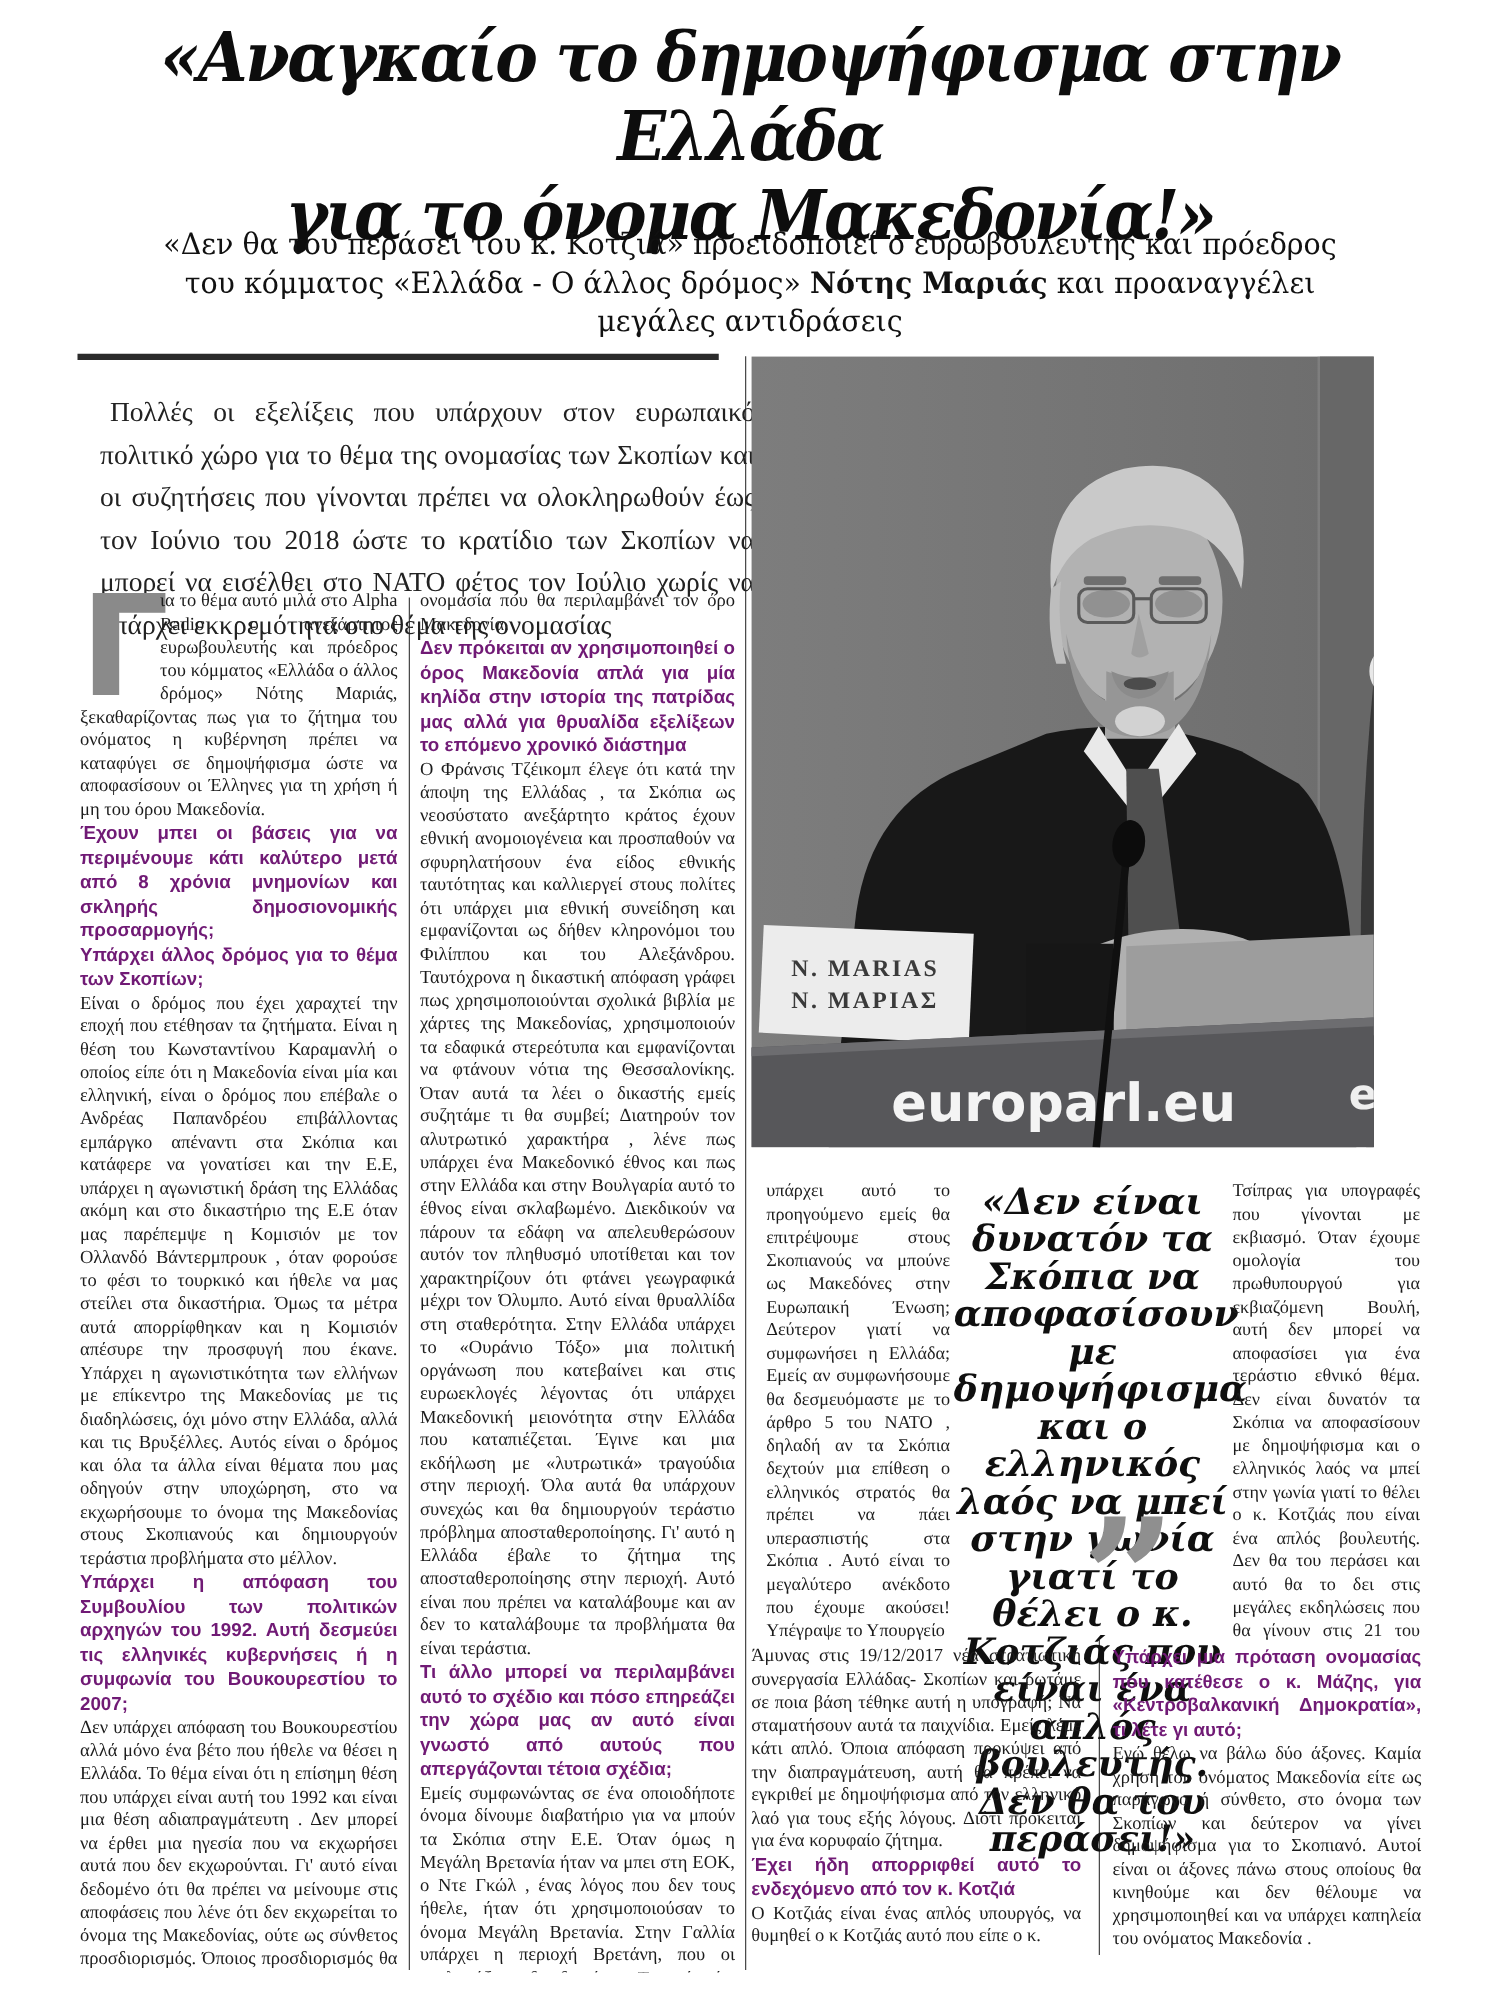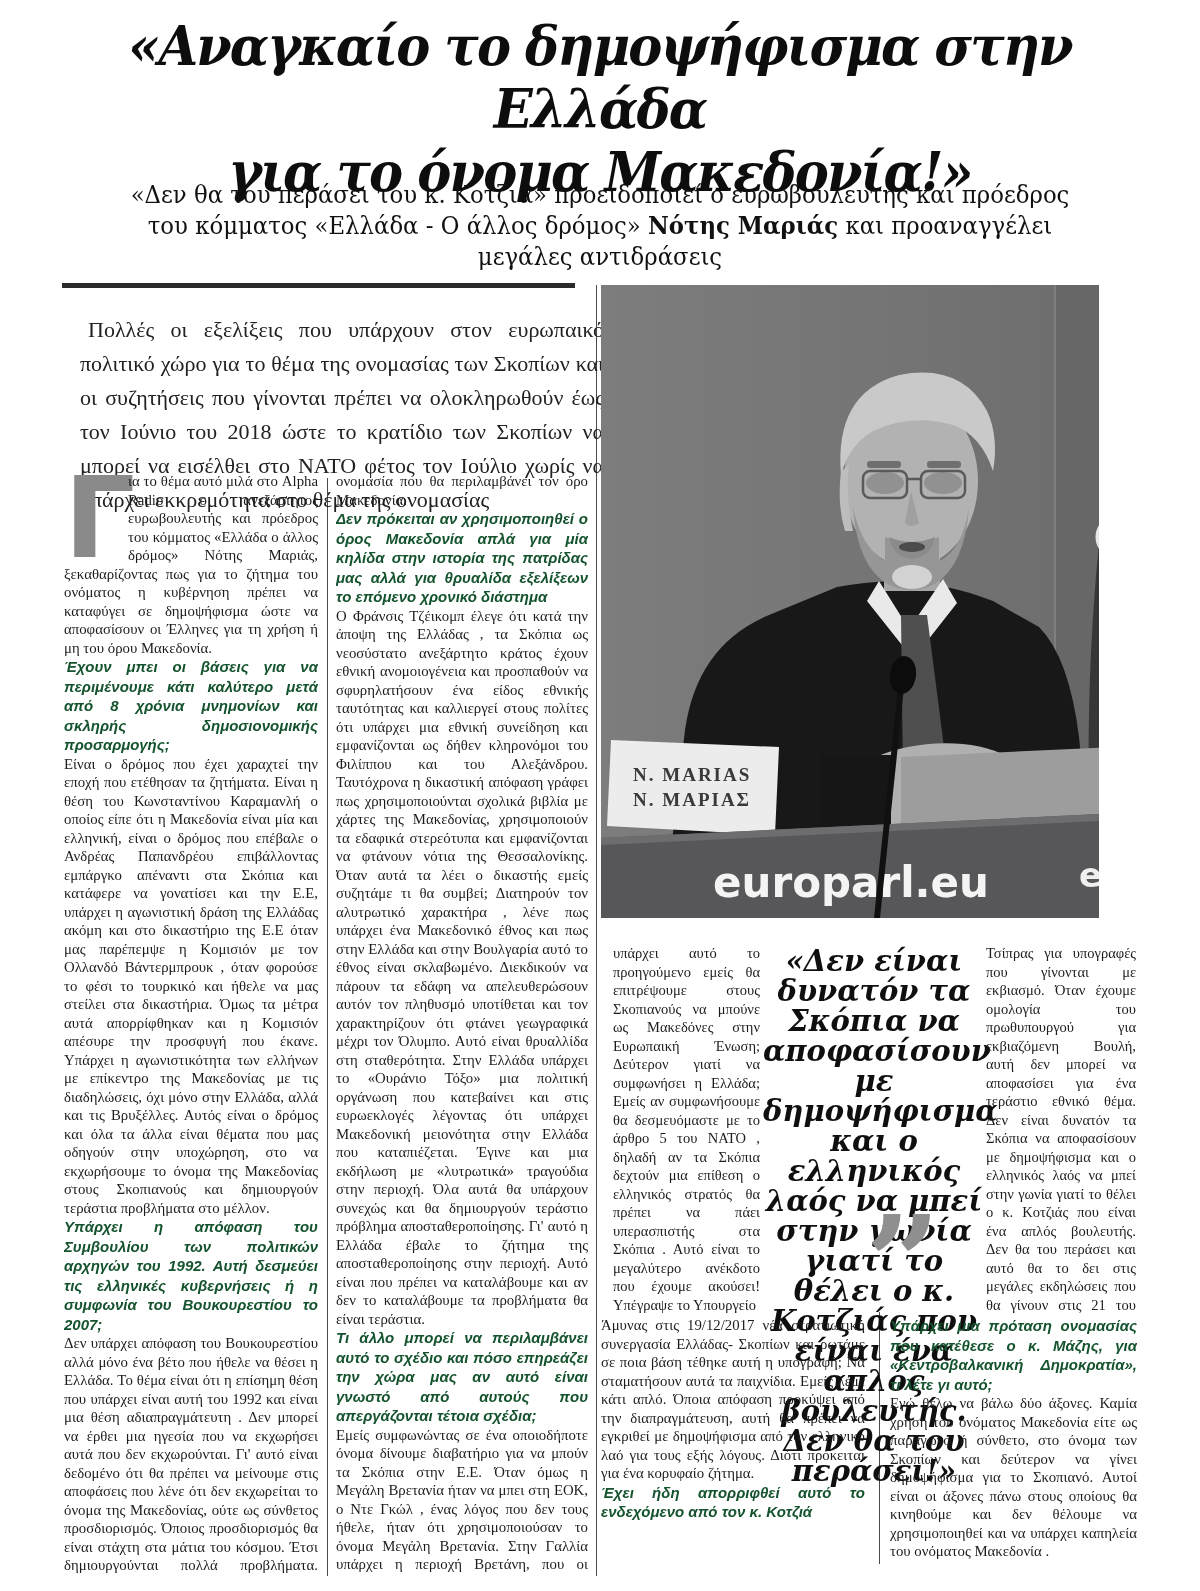--- a/index.html
+++ b/index.html
@@ -29,22 +29,22 @@
 
   
   .col{position:absolute;font-size:14.8px;line-height:18.5px;text-align:justify;overflow:hidden;}
   .col p{margin:0;}
   .col1{left:64px;top:472px;width:254px;height:1106px;}
   .col2{left:336px;top:472px;width:252px;height:1106px;}
   .col3n{left:613px;top:944px;width:147px;height:370px;font-size:14.5px;}
   .col4n{left:986px;top:944px;width:150px;height:370px;font-size:14.5px;}
   .col3w{left:601px;top:1316px;width:264px;height:262px;}
   .col4w{left:890px;top:1316px;width:247px;height:262px;}
-  .q{font-family:"Liberation Sans",sans-serif;font-weight:bold;font-style:italic;
-     font-size:15px;line-height:19.5px;margin:17px 0 3px;color:#14532d;}
+  .q{font-family:"Liberation Sans",sans-serif;font-weight:bold;
+     font-size:15px;line-height:19.5px;margin:17px 0 3px;color:#701a75;}
   .q.first{}
   .q + .q{margin-top:0;}
 
   .dropcap{float:left;width:54px;height:82px;margin:5px 10px 0 0;
     font-family:"DejaVu Sans",sans-serif;font-weight:bold;font-size:112px;line-height:82px;
     color:#8a8a8a;}
 
   
   .pquote{position:absolute;left:763px;top:946px;width:222px;text-align:center;
     font-family:"DejaVu Serif",serif;font-weight:bold;font-style:italic;
@@ -136,20 +136,21 @@
       <text x="478" y="602" text-anchor="start" font-family="DejaVu Sans, sans-serif" font-weight="bold" font-size="34" fill="#efefef">europ</text>
 
       <line x1="276" y1="633" x2="300" y2="402" stroke="#101010" stroke-width="6"></line>
       <ellipse cx="302" cy="390" rx="13" ry="19" fill="#0c0c0c" transform="rotate(8 302 390)"></ellipse>
     </svg>
   </figure>
 
   <section class="col col1">
     <p><span class="dropcap">Γ</span><span>ια το θέμα αυτό μιλά στο  Alpha Radio ο ανεξάρτητος ευρωβουλευτής  και πρόεδρος του κόμματος «Ελλάδα ο άλλος δρόμος» Νότης Μαριάς, ξεκαθαρίζοντας πως για το ζήτημα του ονόματος η κυβέρνηση πρέπει να καταφύγει σε δημοψήφισμα ώστε να αποφασίσουν οι Έλληνες για τη χρήση ή μη του όρου Μακεδονία.</span></p>
     <p class="q first">Έχουν μπει οι βάσεις για να περιμένουμε κάτι καλύτερο μετά από 8 χρόνια μνημονίων και σκληρής δημοσιονομικής προσαρμογής;</p>
+    <p class="q">Υπάρχει άλλος δρόμος για το θέμα των Σκοπίων;</p>
     <p>Είναι ο δρόμος που έχει χαραχτεί την εποχή που ετέθησαν τα ζητήματα. Είναι η θέση του Κωνσταντίνου Καραμανλή ο οποίος είπε ότι η Μακεδονία είναι μία και ελληνική, είναι ο  δρόμος που επέβαλε ο Ανδρέας Παπανδρέου επιβάλλοντας εμπάργκο απέναντι στα Σκόπια και κατάφερε να γονατίσει και την Ε.Ε, υπάρχει η αγωνιστική δράση της Ελλάδας ακόμη και στο δικαστήριο της Ε.Ε όταν μας παρέπεμψε η Κομισιόν με τον Ολλανδό Βάντερμπρουκ , όταν φορούσε το φέσι το τουρκικό και ήθελε να μας στείλει στα δικαστήρια. Όμως τα μέτρα αυτά απορρίφθηκαν και η Κομισιόν απέσυρε την προσφυγή που έκανε. Υπάρχει η αγωνιστικότητα των ελλήνων με επίκεντρο της Μακεδονίας με τις διαδηλώσεις, όχι μόνο στην Ελλάδα, αλλά και τις Βρυξέλλες.  Αυτός είναι ο δρόμος και όλα τα άλλα είναι θέματα που μας οδηγούν στην υποχώρηση, στο να εκχωρήσουμε το όνομα της Μακεδονίας στους Σκοπιανούς και δημιουργούν τεράστια προβλήματα στο μέλλον.</p>
     <p class="q">Υπάρχει η απόφαση του Συμβουλίου των πολιτικών αρχηγών του 1992. Αυτή δεσμεύει τις ελληνικές κυβερνήσεις ή η συμφωνία του Βουκουρεστίου το 2007;</p>
     <p>Δεν υπάρχει απόφαση του Βουκουρεστίου αλλά μόνο ένα βέτο που ήθελε να θέσει η Ελλάδα. Το θέμα είναι ότι η επίσημη θέση που υπάρχει είναι αυτή του 1992 και είναι μια θέση αδιαπραγμάτευτη . Δεν μπορεί να έρθει μια ηγεσία που να εκχωρήσει αυτά που δεν εκχωρούνται. Γι' αυτό είναι δεδομένο ότι θα πρέπει να μείνουμε στις αποφάσεις που λένε ότι δεν εκχωρείται το όνομα της Μακεδονίας, ούτε ως σύνθετος  προσδιορισμός. Όποιος προσδιορισμός θα είναι στάχτη στα μάτια του κόσμου. Έτσι δημιουργούνται πολλά προβλήματα. Πρέπει να εμμείνουμε στο ότι δεν υπάρχει περίπτωση να δοθεί</p>
   </section>
 
   <section class="col col2">
     <p>ονομασία που θα περιλαμβάνει  τον όρο Μακεδονία.</p>
     <p class="q">Δεν πρόκειται αν χρησιμοποιηθεί ο όρος Μακεδονία απλά για μία κηλίδα στην ιστορία της πατρίδας  μας αλλά για θρυαλίδα εξελίξεων το επόμενο χρονικό διάστημα</p>
     <p>Ο Φράνσις Τζέικομπ έλεγε ότι κατά την άποψη της Ελλάδας , τα Σκόπια ως νεοσύστατο ανεξάρτητο κράτος έχουν εθνική ανομοιογένεια και προσπαθούν να σφυρηλατήσουν ένα είδος  εθνικής ταυτότητας και καλλιεργεί στους πολίτες ότι υπάρχει μια εθνική συνείδηση και εμφανίζονται ως δήθεν κληρονόμοι του Φιλίππου και του Αλεξάνδρου. Ταυτόχρονα η δικαστική απόφαση γράφει  πως χρησιμοποιούνται σχολικά βιβλία με χάρτες της Μακεδονίας, χρησιμοποιούν τα εδαφικά στερεότυπα και εμφανίζονται να φτάνουν νότια της Θεσσαλονίκης. Όταν αυτά τα λέει ο δικαστής εμείς συζητάμε τι θα συμβεί;  Διατηρούν τον αλυτρωτικό χαρακτήρα , λένε πως υπάρχει ένα Μακεδονικό έθνος  και πως στην Ελλάδα και στην Βουλγαρία αυτό το έθνος είναι σκλαβωμένο. Διεκδικούν να πάρουν τα εδάφη να απελευθερώσουν αυτόν τον πληθυσμό υποτίθεται και τον χαρακτηρίζουν ότι φτάνει γεωγραφικά μέχρι τον Όλυμπο. Αυτό είναι θρυαλλίδα στη σταθερότητα. Στην Ελλάδα υπάρχει το «Ουράνιο Τόξο» μια πολιτική οργάνωση που κατεβαίνει και στις ευρωεκλογές λέγοντας ότι υπάρχει Μακεδονική μειονότητα στην Ελλάδα που καταπιέζεται. Έγινε και μια εκδήλωση με «λυτρωτικά» τραγούδια στην περιοχή. Όλα αυτά θα υπάρχουν συνεχώς και θα δημιουργούν τεράστιο πρόβλημα αποσταθεροποίησης. Γι' αυτό η Ελλάδα έβαλε το ζήτημα της αποσταθεροποίησης στην περιοχή. Αυτό είναι που πρέπει να καταλάβουμε και αν δεν το καταλάβουμε τα προβλήματα θα είναι τεράστια.</p>
     <p class="q">Τι άλλο μπορεί να περιλαμβάνει αυτό το σχέδιο και πόσο επηρεάζει την χώρα μας αν αυτό είναι γνωστό από αυτούς που απεργάζονται τέτοια σχέδια;</p>
@@ -163,20 +164,21 @@
   <aside class="pquote">«Δεν είναι δυνατόν τα Σκόπια να αποφασίσουν με δημοψήφισμα και ο ελληνικός λαός να μπεί στην γωνία γιατί το θέλει ο κ. Κοτζιάς που είναι ένα απλός βουλευτής. Δεν θα του περάσει!»</aside>
   <div class="pq-glyph">”</div>
 
   <section class="col col4n">
     <p>Τσίπρας για υπογραφές που γίνονται με εκβιασμό. Όταν έχουμε ομολογία του πρωθυπουργού για εκβιαζόμενη Βουλή, αυτή δεν μπορεί να αποφασίσει για ένα τεράστιο εθνικό θέμα. Δεν είναι δυνατόν τα Σκόπια να αποφασίσουν με δημοψήφισμα και ο ελληνικός λαός να μπεί στην γωνία γιατί το θέλει ο κ. Κοτζιάς που είναι ένα απλός βουλευτής. Δεν θα του περάσει και αυτό θα το δει στις μεγάλες εκδηλώσεις που θα γίνουν στις 21 του μηνός στην Θεσσαλονίκη</p>
   </section>
 
   <section class="col col3w">
     <p>Άμυνας στις 19/12/2017 νέα στρατιωτική συνεργασία Ελλάδας- Σκοπίων και ρωτάμε σε ποια βάση τέθηκε αυτή η υπογραφή; Να σταματήσουν αυτά τα παιχνίδια. Εμείς λέμε κάτι απλό. Όποια απόφαση προκύψει από την διαπραγμάτευση, αυτή θα πρέπει να εγκριθεί με δημοψήφισμα από τον ελληνικό λαό για τους εξής λόγους. Διότι πρόκειται για ένα κορυφαίο ζήτημα.</p>
     <p class="q">Έχει ήδη απορριφθεί αυτό το ενδεχόμενο από τον κ. Κοτζιά</p>
+    <p>Ο Κοτζιάς είναι ένας απλός υπουργός, να θυμηθεί ο κ Κοτζιάς αυτό που είπε ο κ.</p>
   </section>
 
   <section class="col col4w">
     <p class="q">Υπάρχει μια πρόταση ονομασίας που κατέθεσε ο κ. Μάζης, για «Κεντροβαλκανική Δημοκρατία», τι λέτε γι αυτό;</p>
     <p>Εγώ θέλω να βάλω δύο άξονες. Καμία χρήση του ονόματος Μακεδονία είτε ως παράγωγο ή σύνθετο, στο όνομα των Σκοπίων και δεύτερον να γίνει δημοψήφισμα για το Σκοπιανό. Αυτοί είναι οι άξονες πάνω στους οποίους θα κινηθούμε και δεν θέλουμε να χρησιμοποιηθεί και να υπάρχει καπηλεία του ονόματος Μακεδονία .</p>
   </section>
 
 </div>
 
 </body></html>

